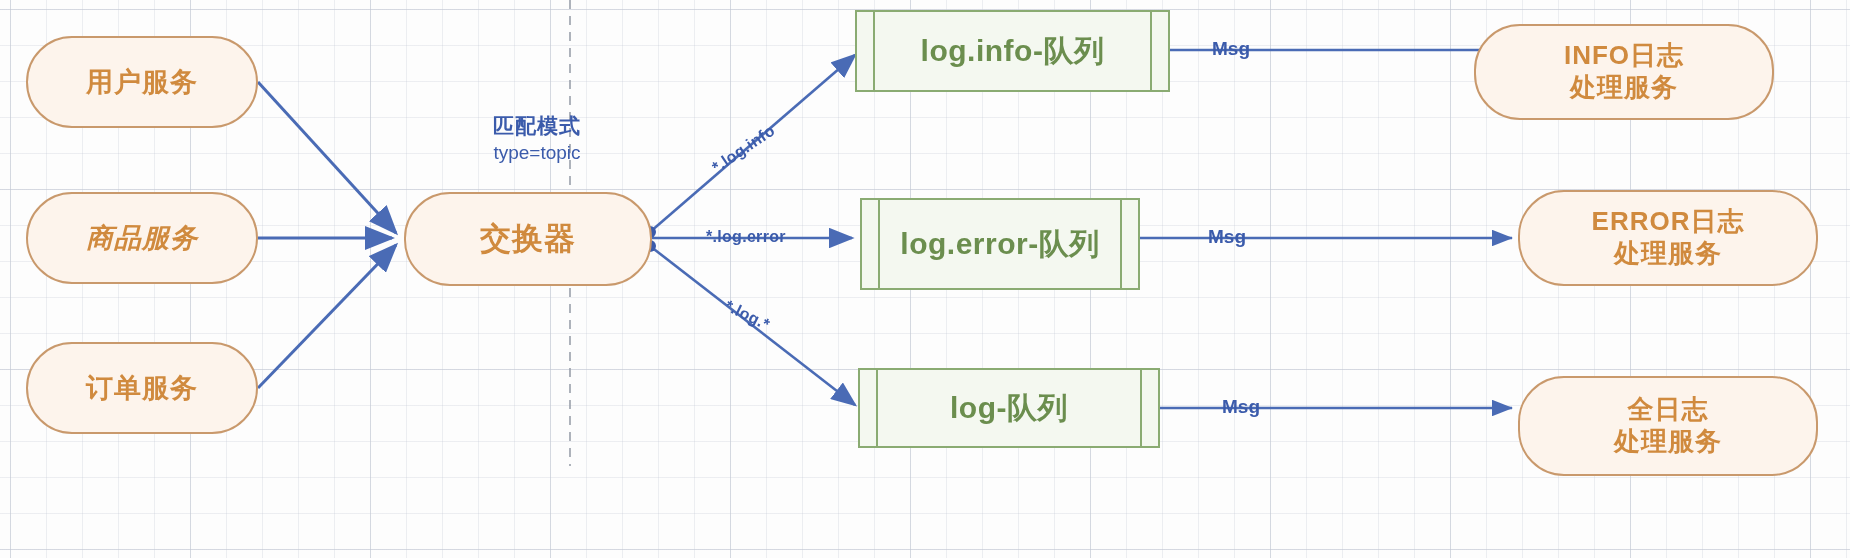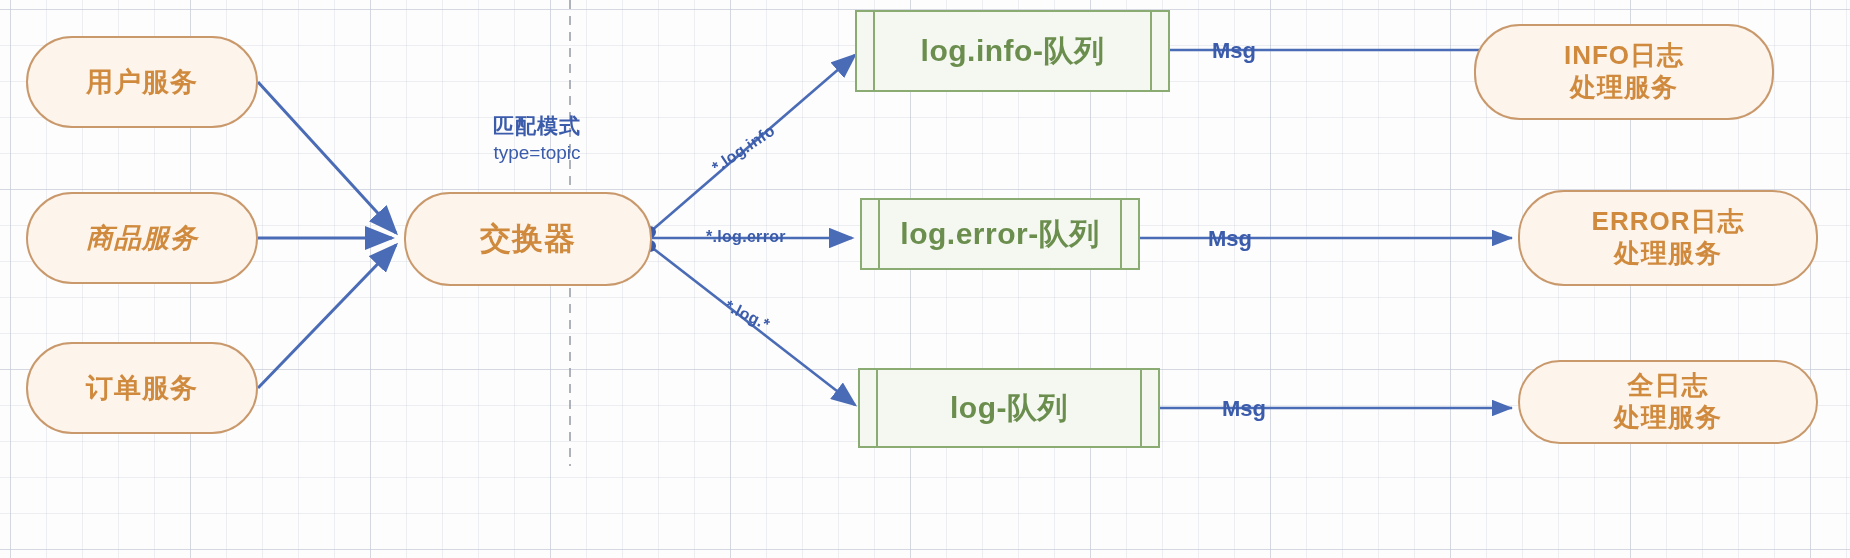--- a/index.html
+++ b/index.html
@@ -104,21 +104,21 @@
     font-weight: bold;
     white-space: nowrap;
     letter-spacing: 0.3px;
   }
   .edge-label.rot-up   { transform: rotate(-34deg); transform-origin: left center; }
   .edge-label.rot-down { transform: rotate(26deg);  transform-origin: left center; }
 
   .msg-label {
     position: absolute;
     color: #3b5bab;
-    font-size: 22px;
+    font-size: 19px;
     font-weight: bold;
     white-space: nowrap;
   }
 </style>
 </head>
 <body>
 
 <div id="canvas">
 
   <svg id="svg-layer" viewBox="0 0 1850 558" xmlns="http://www.w3.org/2000/svg">
@@ -173,21 +173,21 @@
   <div class="edge-label rot-up" style="left:714px; top:160px;">*.log.info</div>
 
   <div class="edge-label" style="left:706px; top:228px;">*.log.error</div>
 
   <div class="edge-label rot-down" style="left:726px; top:296px;">*.log.*</div>
 
   <div class="queue-box" style="left:855px; top:10px; width:315px; height:82px;">
     <span class="queue-label">log.info-队列</span>
   </div>
 
-  <div class="queue-box" style="left:860px; top:198px; width:280px; height:72px;">
+  <div class="queue-box" style="left:860px; top:198px; width:280px; height:92px;">
     <span class="queue-label">log.error-队列</span>
   </div>
 
   <div class="queue-box" style="left:858px; top:368px; width:302px; height:80px;">
     <span class="queue-label">log-队列</span>
   </div>
 
   <div class="msg-label" style="left:1212px; top:38px;">Msg</div>
   <div class="msg-label" style="left:1208px; top:226px;">Msg</div>
   <div class="msg-label" style="left:1222px; top:396px;">Msg</div>
@@ -199,20 +199,20 @@
     </div>
   </div>
 
   <div class="service-box right" style="left:1518px; top:190px; width:300px; height:96px;">
     <div>
       <span class="lbl">ERROR日志</span>
       <span class="lbl">处理服务</span>
     </div>
   </div>
 
-  <div class="service-box right" style="left:1518px; top:360px; width:300px; height:84px;">
+  <div class="service-box right" style="left:1518px; top:376px; width:300px; height:100px;">
     <div>
       <span class="lbl">全日志</span>
       <span class="lbl">处理服务</span>
     </div>
   </div>
 
 </div>
 
 </body></html>

